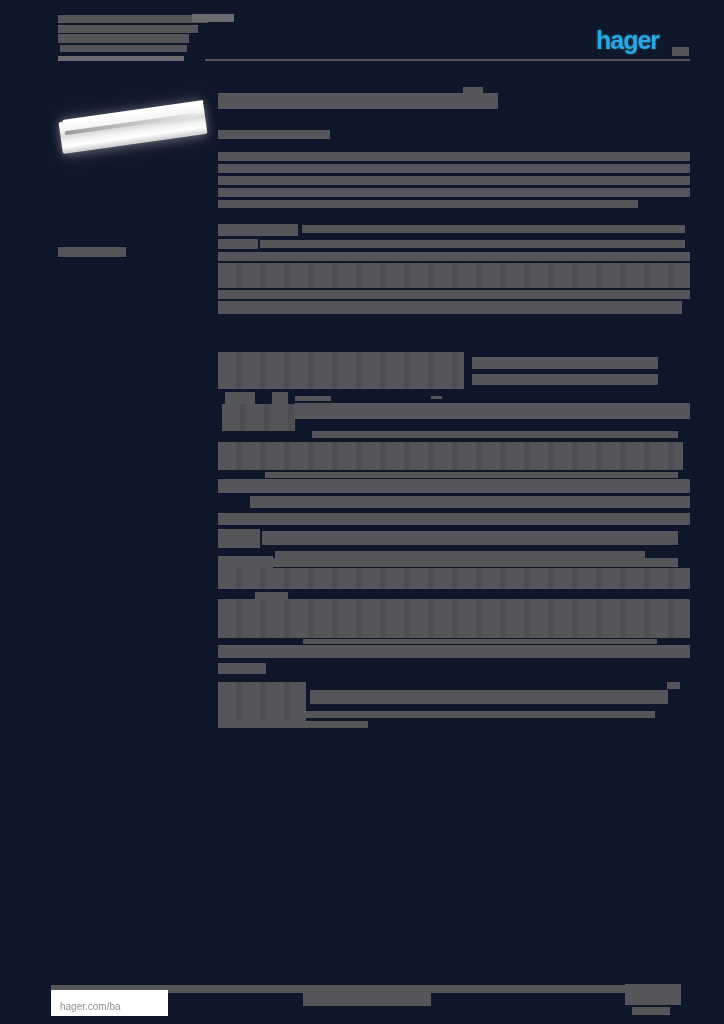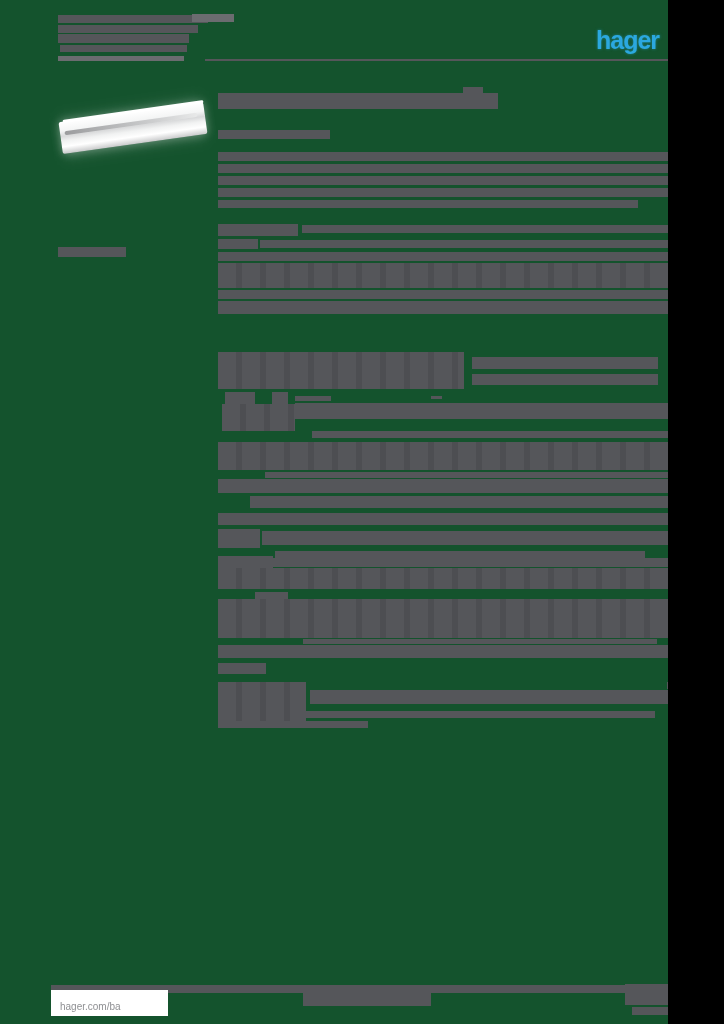--- a/index.html
+++ b/index.html
@@ -1,18 +1,18 @@
 <!DOCTYPE html>
 <html><head>
 <meta charset="utf-8">
 <style>
   html,body{margin:0;padding:0;background:#000;}
   .page{
-    position:relative;width:668px;height:1024px;overflow:hidden;
-    background:#14532d;font-family:"Liberation Sans", sans-serif;
+    position:relative;width:724px;height:1024px;overflow:hidden;
+    background:#0f172a;font-family:"Liberation Sans", sans-serif;
   }
   
   .rb{position:absolute;background:#55565a;}
   .rb.l{background:#6b6c70;}
   .rb.d{background:repeating-linear-gradient(90deg,#55565a 0 18px,#4d4e52 18px 24px);}
   
   .logo{
     position:absolute;left:596px;top:26px;width:96px;height:28px;
     color:#2BA8DF;font-weight:bold;font-size:25px;line-height:28px;
     letter-spacing:-1px;font-style:normal;

